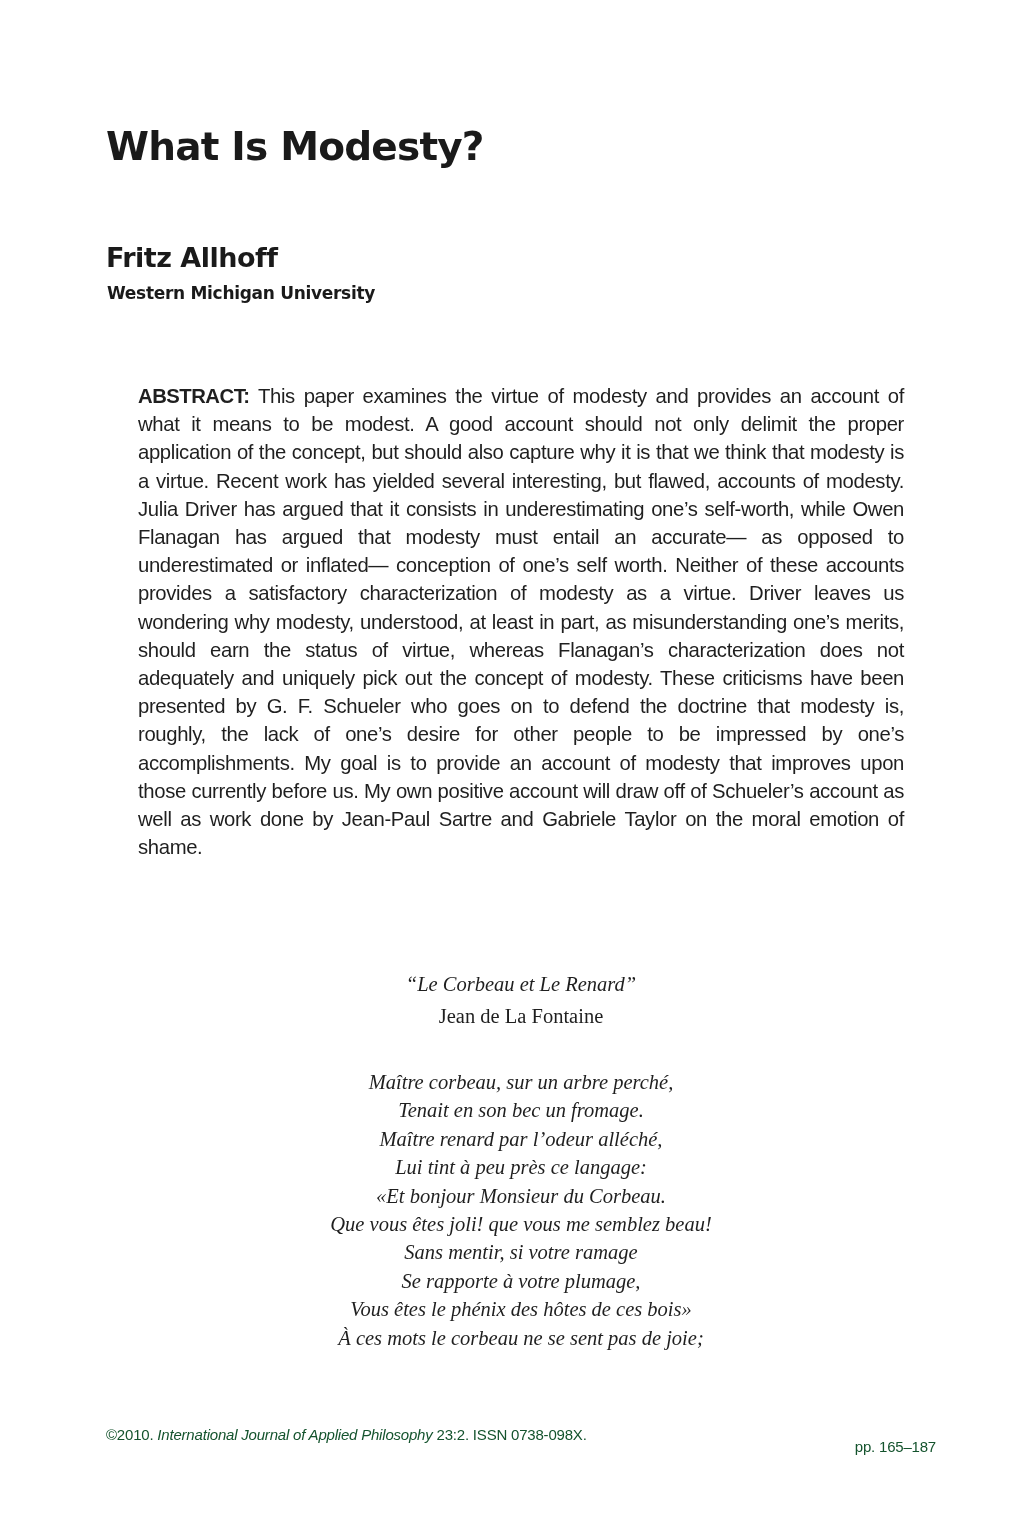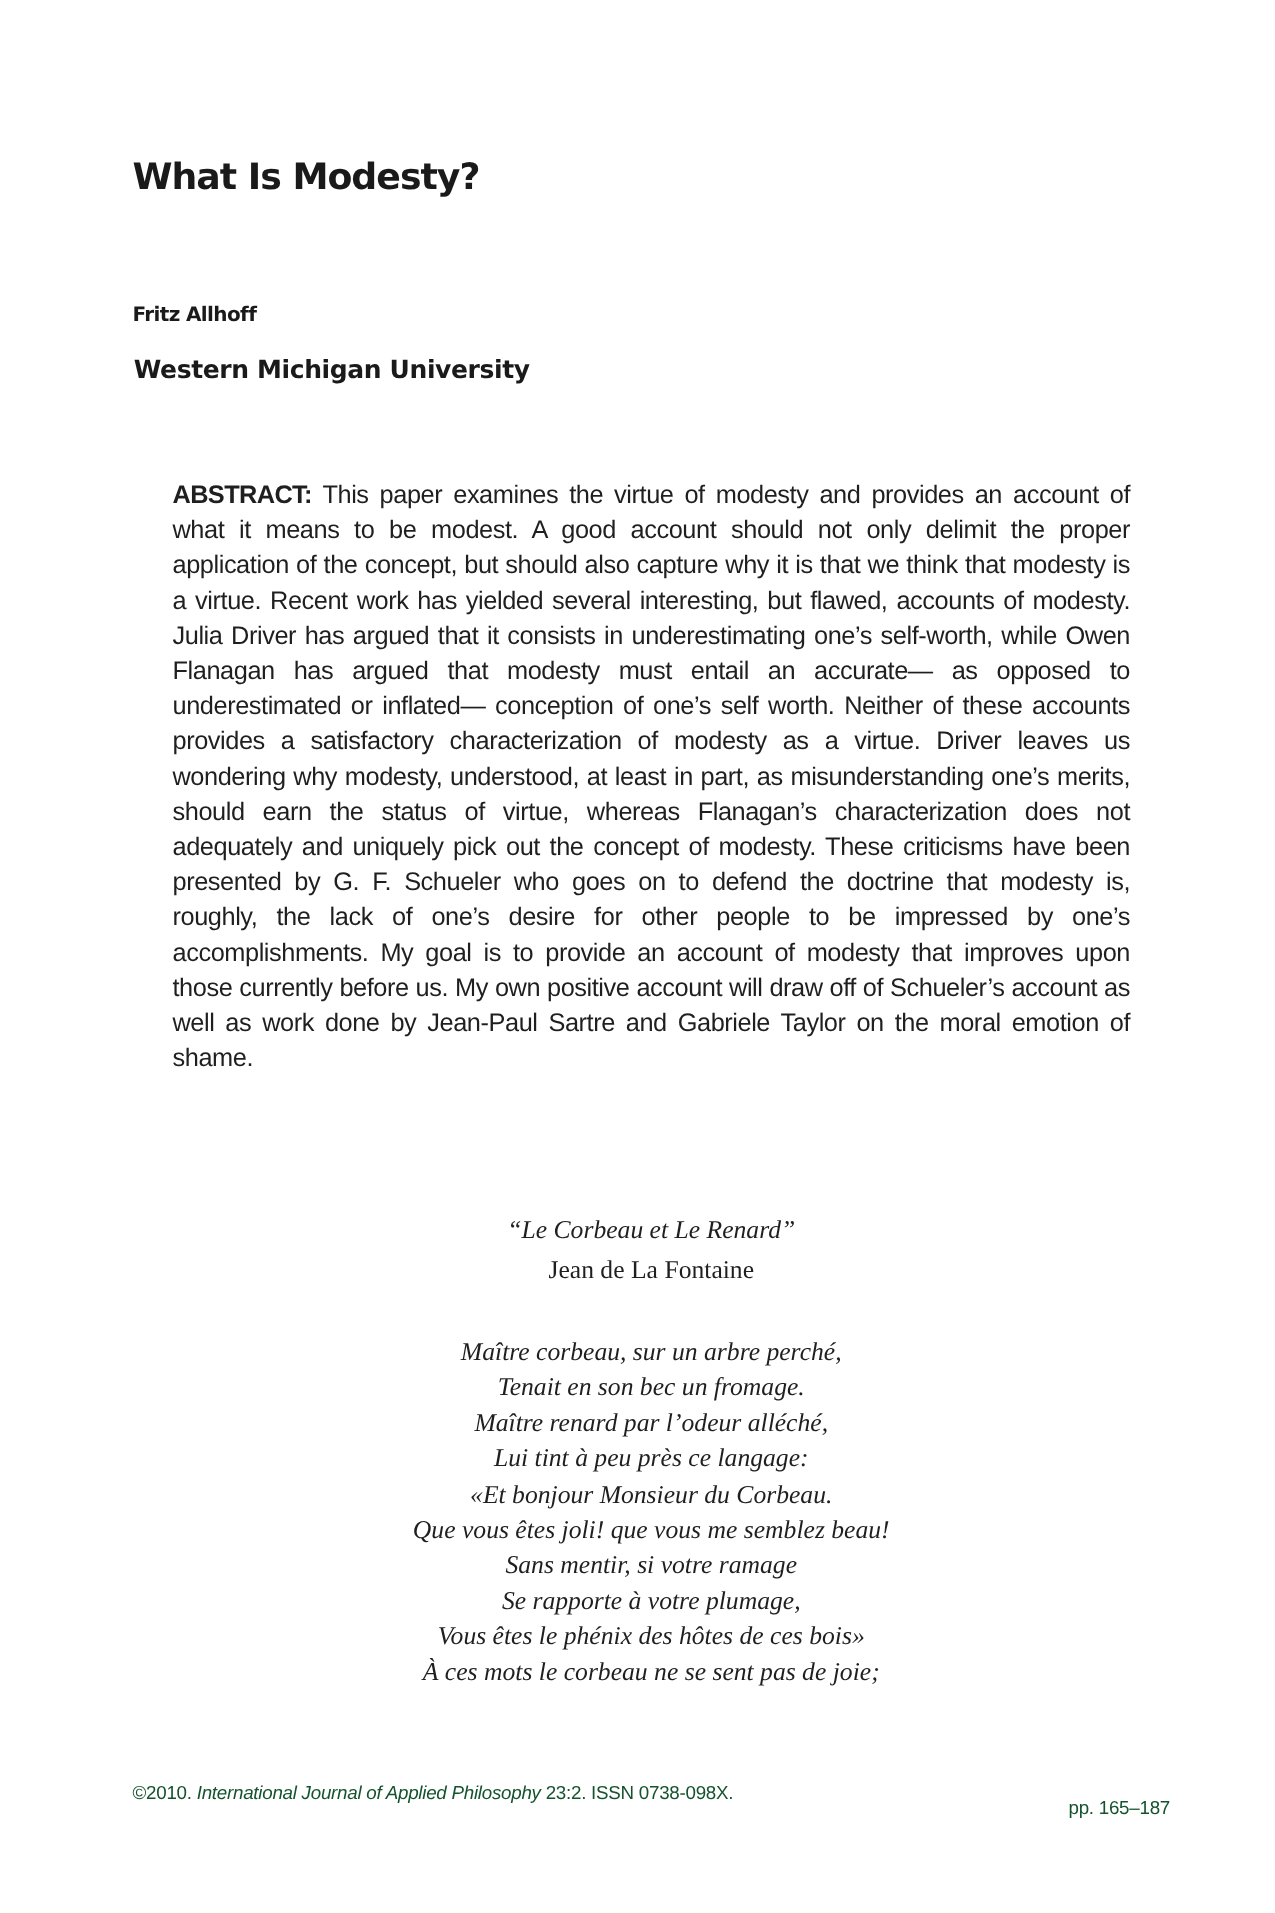--- a/index.html
+++ b/index.html
@@ -1,30 +1,30 @@
 <!DOCTYPE html>
 <html><head>
 <meta charset="utf-8">
 <style>
   html, body { margin: 0; padding: 0; background: #ffffff; }
   body { width: 1020px; height: 1530px; position: relative; overflow: hidden; color: #1a1a1a; }
   .title {
     position: absolute; left: 106px; top: 124px;
     font-family: "DejaVu Sans", sans-serif; font-weight: bold;
-    font-size: 29px; letter-spacing: -0.8px; color: #1a1a1a; margin: 0;
+    font-size: 39px; letter-spacing: -0.8px; color: #1a1a1a; margin: 0;
   }
   .author {
     position: absolute; left: 106px; top: 242px;
     font-family: "DejaVu Sans", sans-serif; font-weight: bold;
-    font-size: 16px; letter-spacing: -0.5px; margin: 0;
+    font-size: 27px; letter-spacing: -0.5px; margin: 0;
   }
   .affil {
     position: absolute; left: 107px; top: 283px;
     font-family: "DejaVu Sans", sans-serif; font-weight: bold;
-    font-size: 20px; letter-spacing: -0.3px;
+    font-size: 17px; letter-spacing: -0.3px;
   }
   .abstract {
     position: absolute; left: 138px; top: 382px; width: 766px;
     font-family: "Liberation Sans", sans-serif; font-size: 20.3px;
     line-height: 28.2px; text-align: justify; color: #1f1f1f;
     letter-spacing: -0.35px;
   }
   .abstract .label { font-weight: bold; letter-spacing: -0.5px; margin-top: 44px; }
   .epigraph {
     position: absolute; left: 0; top: 968px; width: 1042px; text-align: center;

